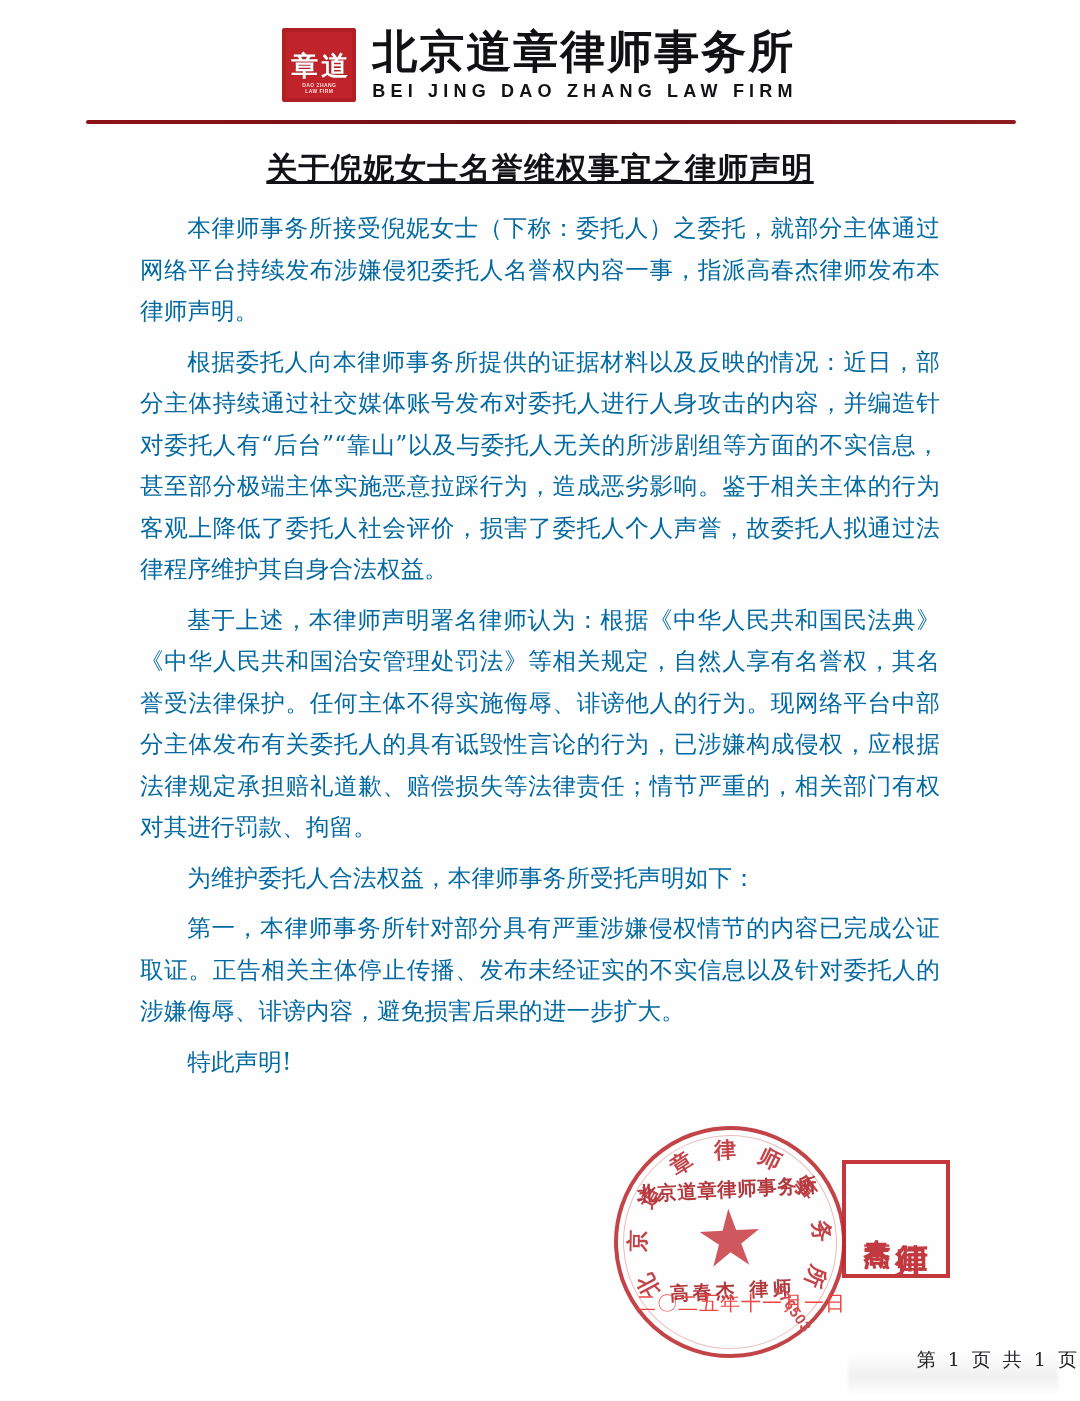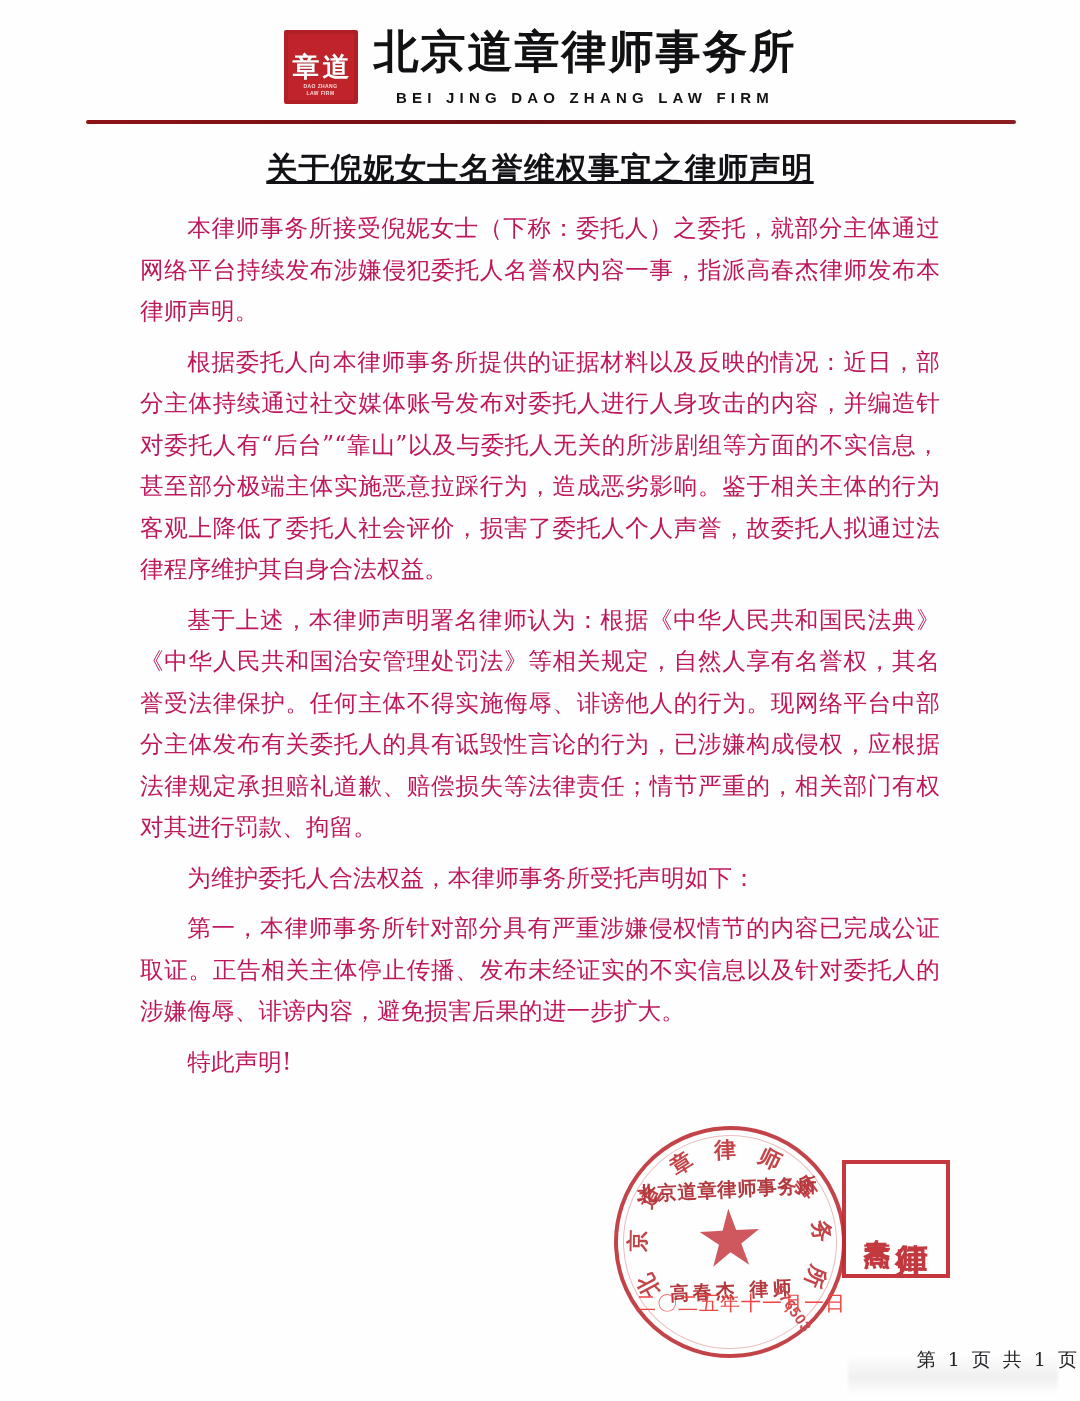--- a/index.html
+++ b/index.html
@@ -93,23 +93,23 @@
   .wordmark-cn {
     font-family: "DejaVu Serif", "Liberation Serif", serif;
     font-size: 45px;
     font-weight: 700;
     letter-spacing: 2px;
     line-height: 1.08;
     color: #111114;
     white-space: nowrap;
   }
   .wordmark-en {
-    margin-top: 12px;
+    margin-top: 4px;
     font-family: "Liberation Sans", sans-serif;
-    font-size: 15px;
+    font-size: 18px;
     font-weight: 700;
     letter-spacing: 5.2px;
     color: #121215;
     white-space: nowrap;
     text-align: center;
   }
 
   .header-rule {
     position: absolute;
     top: 120px;
@@ -143,21 +143,21 @@
     width: 800px;
   }
   .para {
     font-family: "DejaVu Serif", "Liberation Serif", serif;
     font-size: 23.6px;
     line-height: 41.5px;
     text-align: justify;
     text-justify: inter-ideograph;
     text-indent: 2em;
     margin: 0 0 9px 0;
-    color: #be185d;
+    color: #0369a1;
     letter-spacing: .1px;
   }
   .para.last { margin-bottom: 8px; }
 
   
   .sig-area {
     position: absolute;
     top: 1118px;
     left: 596px;
     width: 400px;

